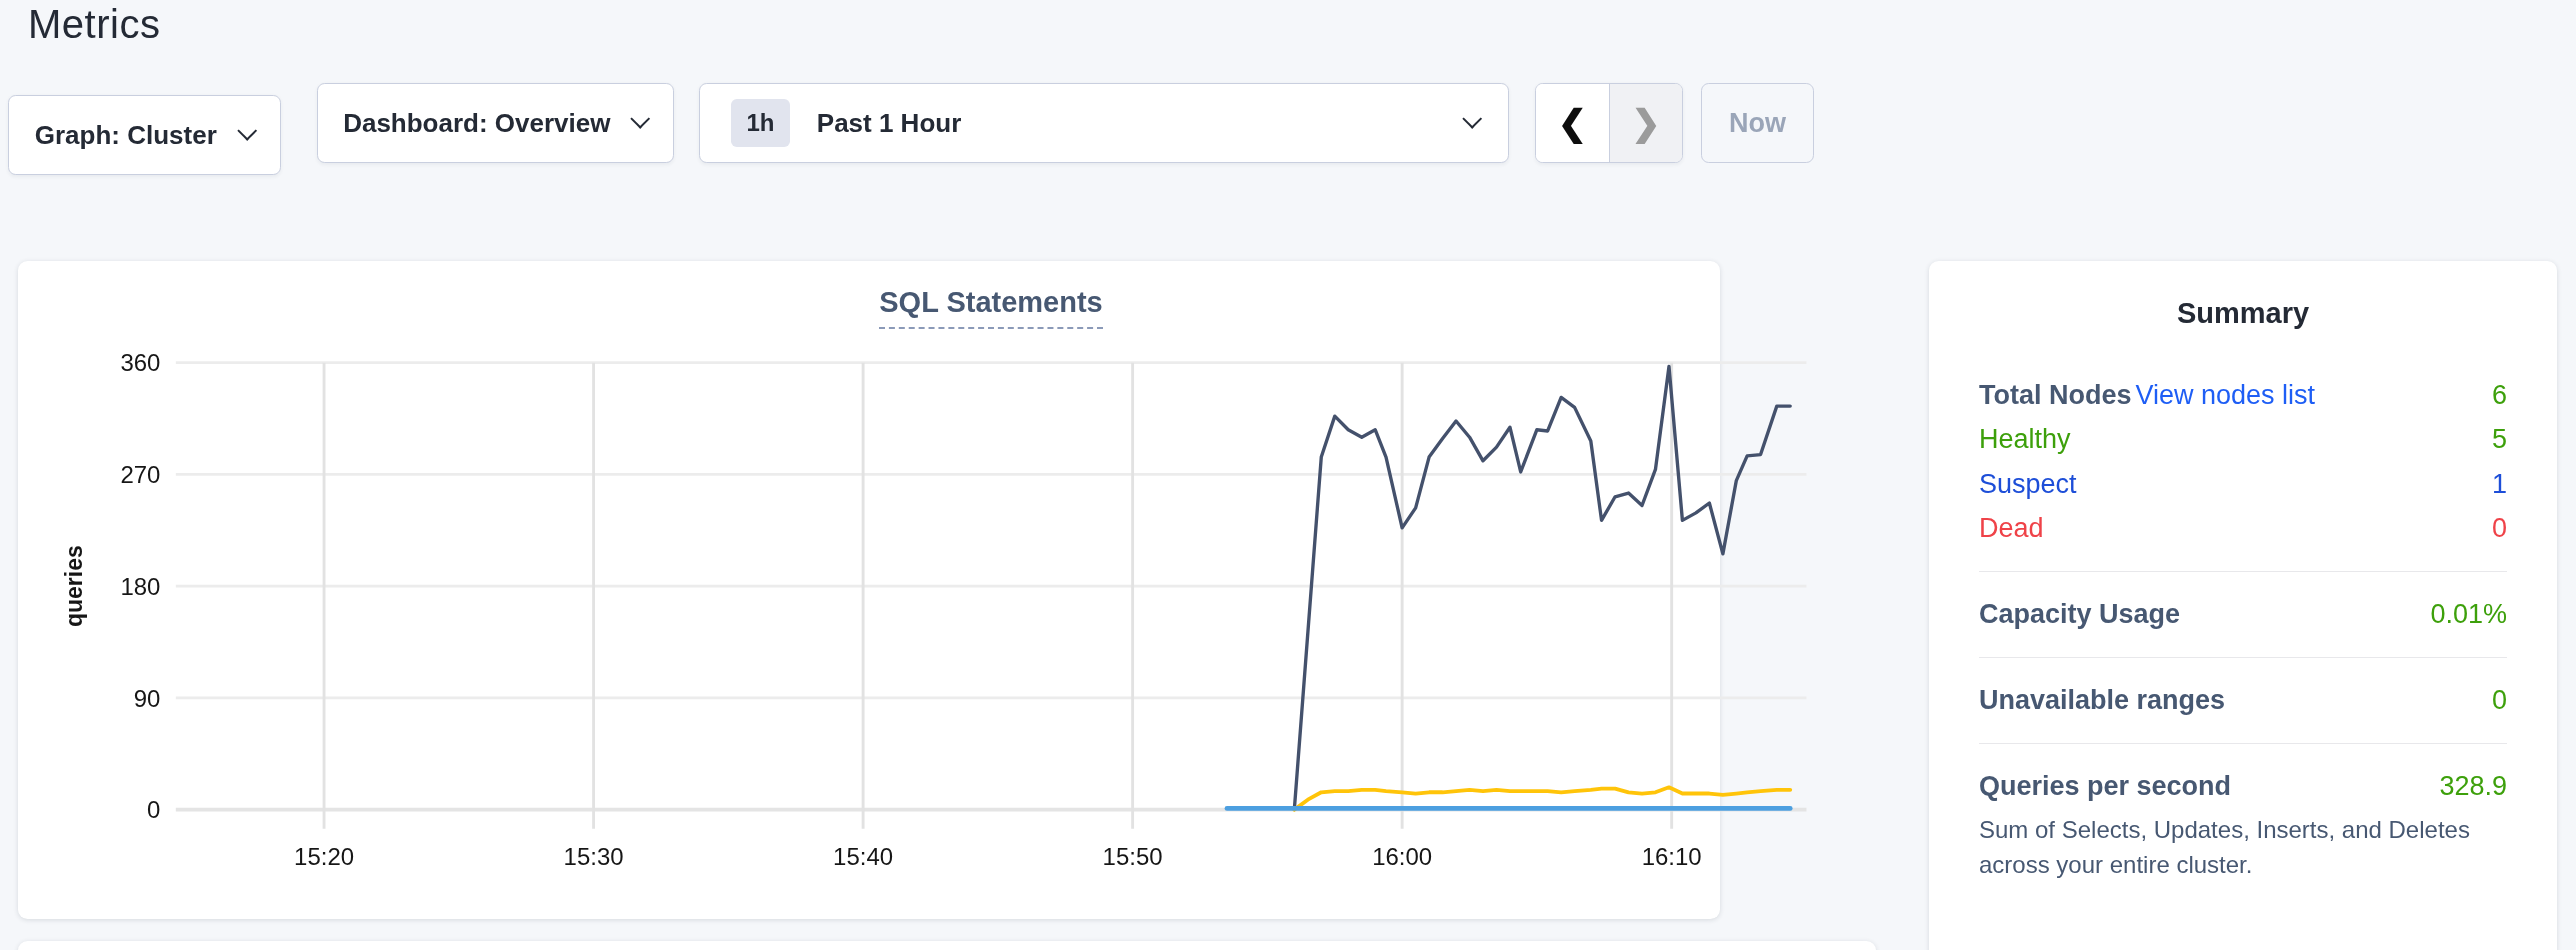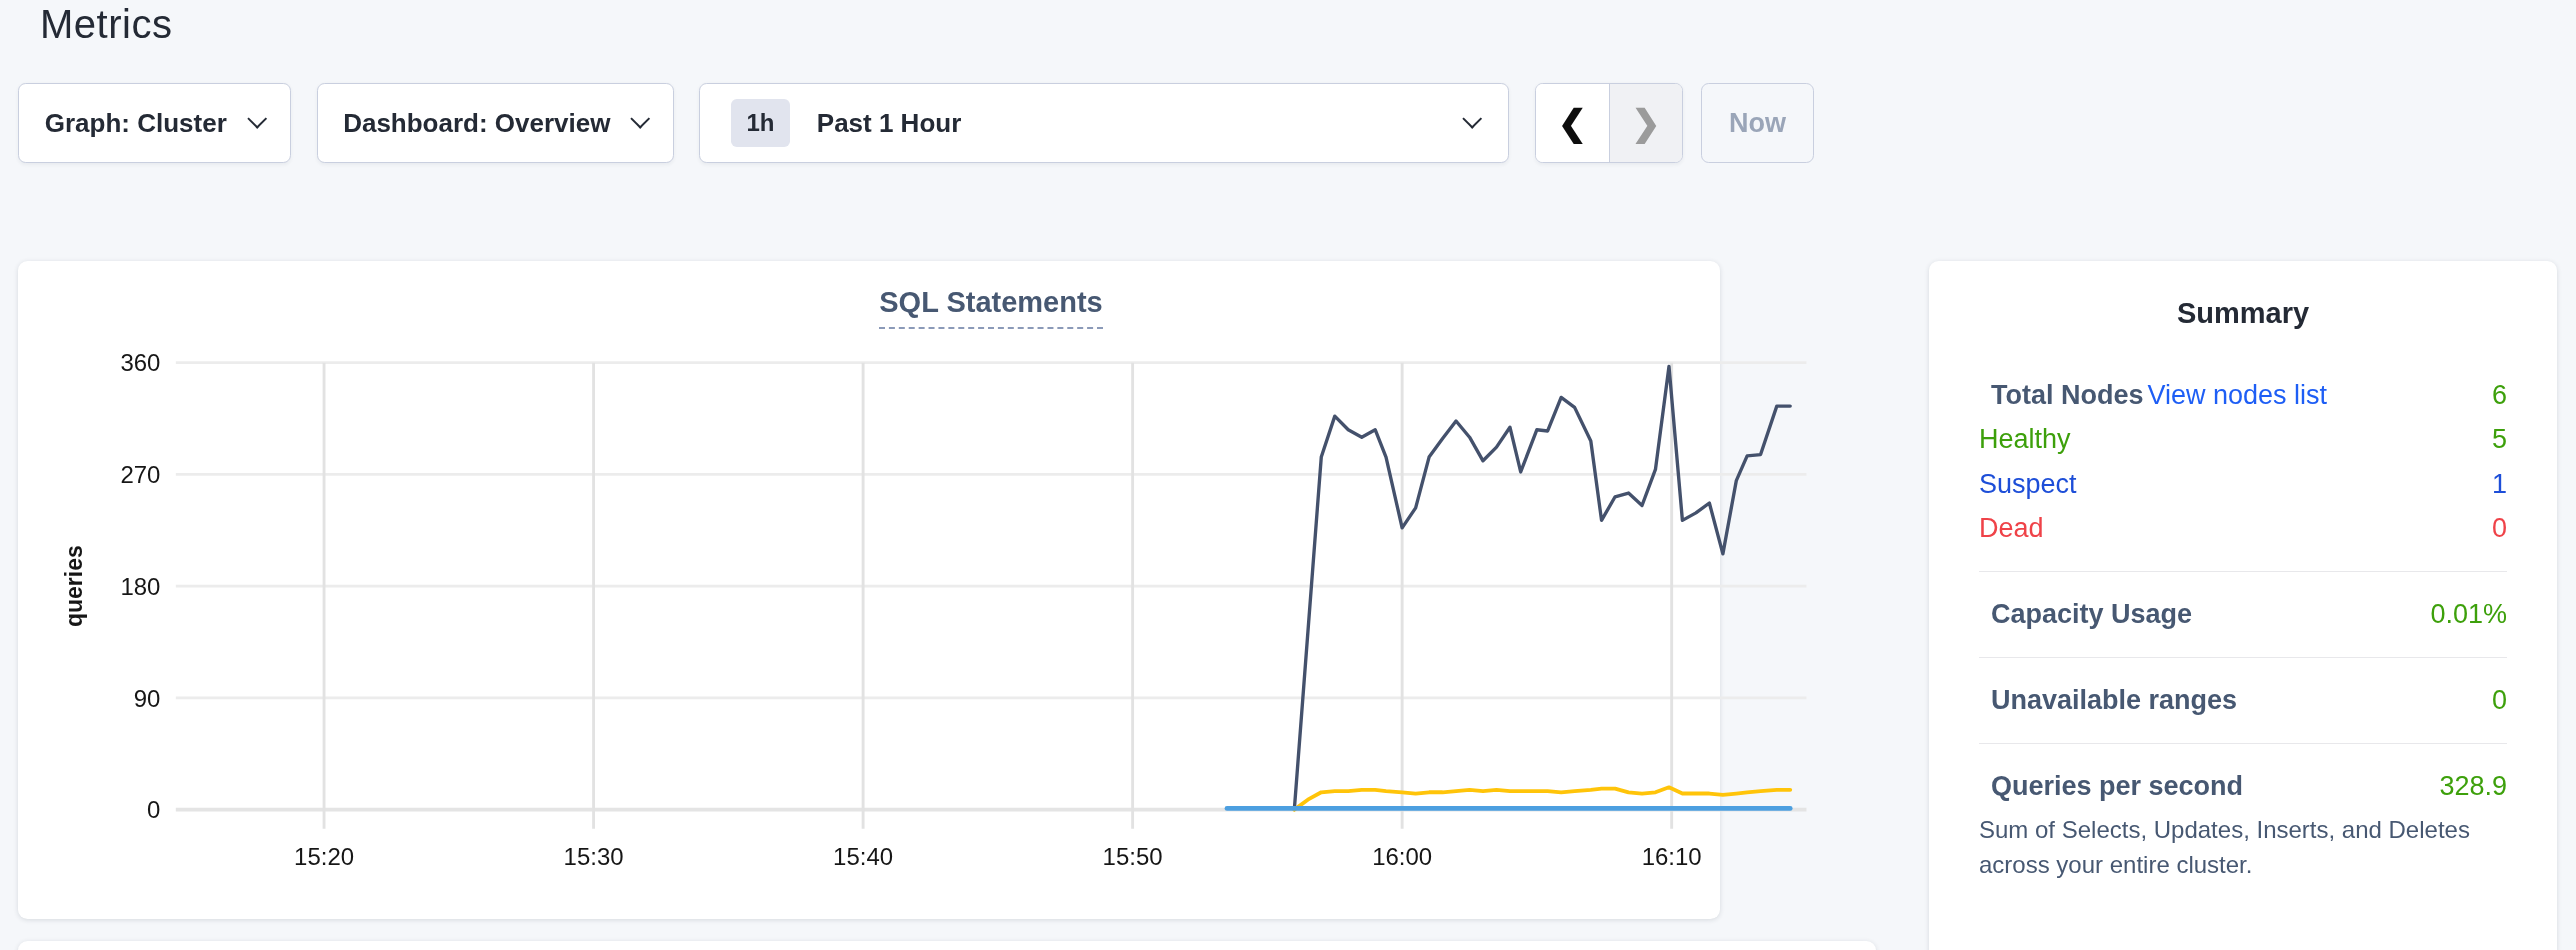--- a/index.html
+++ b/index.html
@@ -5,35 +5,35 @@
   * { box-sizing: border-box; }
   html,body { margin:0; padding:0; }
   body {
     width:2576px; height:950px; overflow:hidden; position:relative;
     background:#f5f7fa; color:#242a35;
     font-family:"Liberation Sans", sans-serif;
   }
 
   
   .page-title {
-    position:absolute; left:40px; top:1.9px;
+    position:absolute; left:28px; top:1.9px;
     font-size:40px; font-weight:500; color:#242a35; margin:0; letter-spacing:0.5px;
   }
 
   
   .ctrl {
     position:absolute; top:83px; height:80px;
     background:#fff; border:1.9px solid #c9cfdf; border-radius:7.7px;
     display:flex; align-items:center;
     font-size:26px; font-weight:700; color:#242a35;
     box-shadow:0 1.9px 3.8px rgba(40,50,70,.06);
     cursor:pointer;
   }
   .dd-center { justify-content:center; gap:23px; }
-  #graph-dd { left:18px; width:273px; }
+  #graph-dd { left:8px; width:273px;margin-top:12px; }
   #dashboard-dd { left:317px; width:357px; }
   #time-selector { left:699px; width:810px; padding:0 29px 0 31px; }
   .chev {
     width:14.4px; height:14.4px; flex:0 0 auto;
     border-right:2.9px solid #242a35; border-bottom:2.9px solid #242a35;
     transform:rotate(45deg) translate(-2.9px,-2.9px);
   }
   .chev.thin { border-width:2.4px; }
   .range-badge {
     background:#e1e4ee; border-radius:5.8px; padding:9.6px 15.4px;
@@ -72,21 +72,21 @@
   #chart-svg { position:absolute; left:0; top:0; }
   .xtick,.ytick { font-size:25px; fill:#161616; font-family:"Liberation Sans",sans-serif; }
   .ylabel { font-size:24px; font-weight:700; fill:#161616; font-family:"Liberation Sans",sans-serif; }
 
   
   #summary-card { left:1929px; top:261px; width:628px; height:768px; padding:0 50px; }
   .summary-title { text-align:center; margin:36px 0 0; font-size:29px; font-weight:700; color:#242a35; }
   .nodes-section { margin-top:50px; }
   .srow { display:flex; align-items:baseline; font-size:27px; line-height:31px; }
   .srow + .srow { margin-top:13.4px; }
-  .srow .lbl-bold { font-weight:700; color:#475872;margin-left:12px; }
+  .srow .lbl-bold { font-weight:700; color:#475872; }
   .srow .link { color:#1e5ef5; margin-left:4px; text-decoration:none; cursor:pointer; }
   .srow .val { margin-left:auto; }
   .green  { color:#3da00b; }
   .orange { color:#1d4ed8; }
   .red    { color:#ef4248; }
   hr.divider { border:none; border-top:1.9px solid #e8e8eb; margin:27px 0; }
   .caption { font-size:24px; line-height:35px; color:#475872; margin:9.6px 0 0; }
 </style>
 </head>
 <body>

